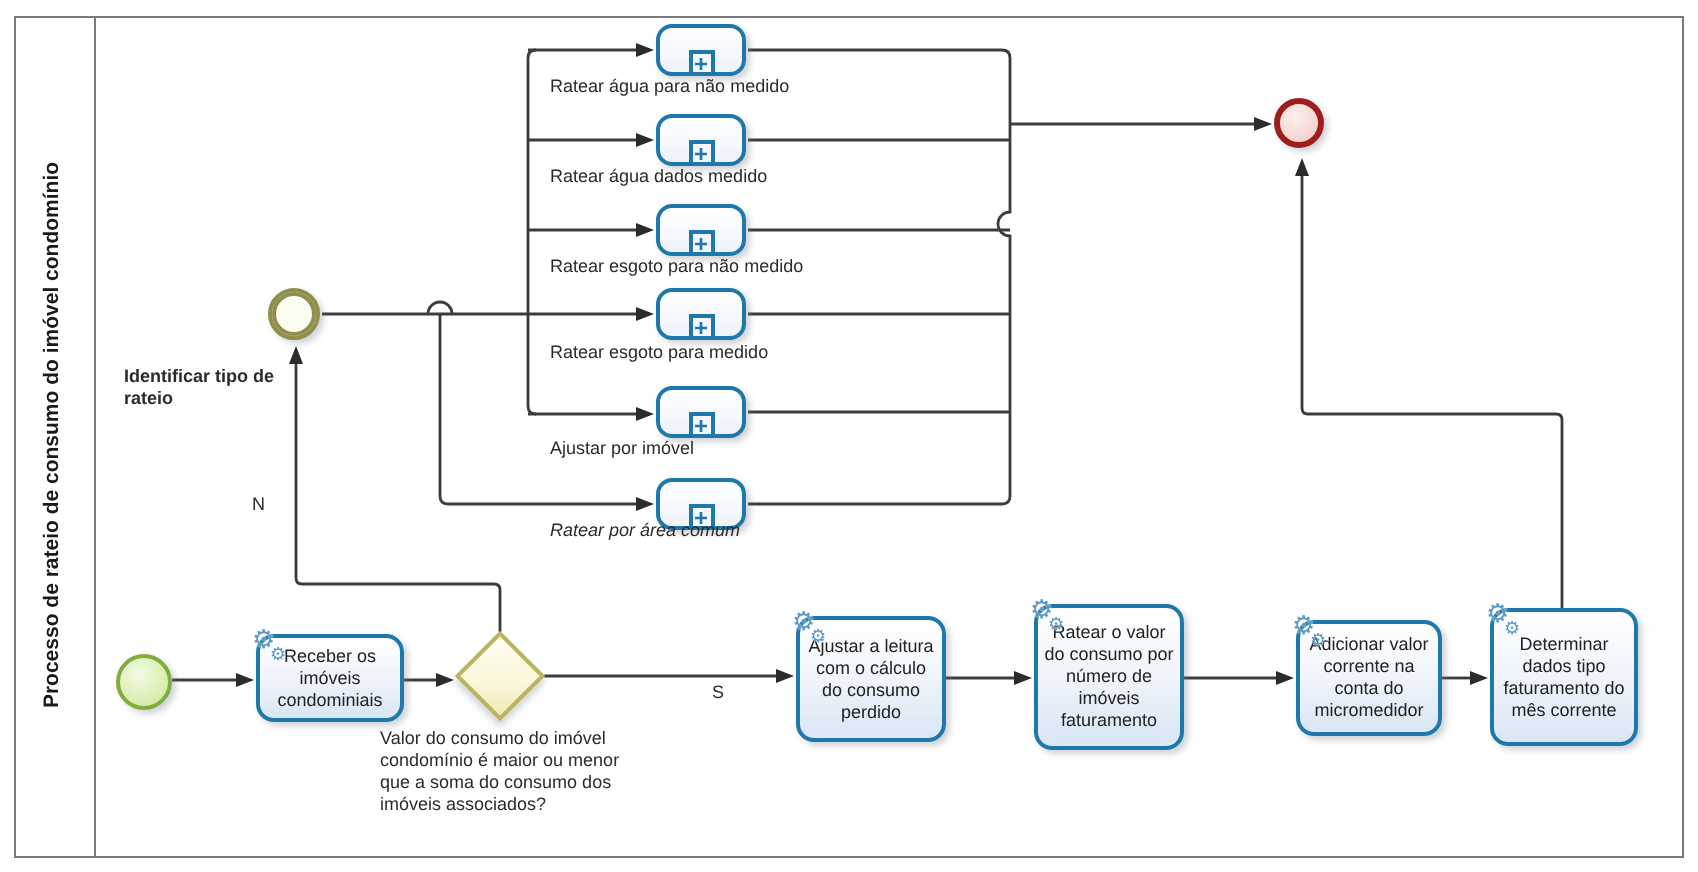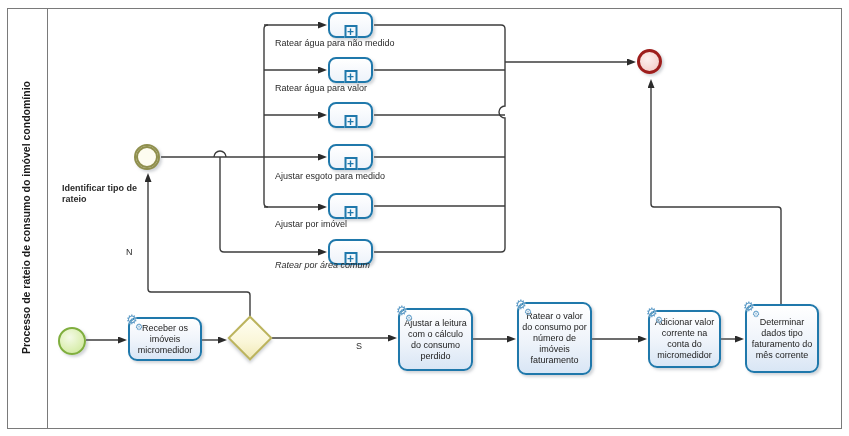--- a/index.html
+++ b/index.html
@@ -137,45 +137,46 @@
   <div class="node ev-end" style="left:637px;top:49px;"></div>
 
   <div class="node subp" style="left:328px;top:12px;">
     <div class="plusbox">+</div>
   </div>
   <div class="flow-label nowrap" style="left:275px;top:38px;width:150px;">Ratear água para não medido</div>
 
   <div class="node subp" style="left:328px;top:57px;">
     <div class="plusbox">+</div>
   </div>
-  <div class="flow-label nowrap" style="left:275px;top:83px;width:150px;">Ratear água para valor</div>
+  <div class="flow-label nowrap" style="left:275px;top:83px;width:150px;">Ratear água dados medido</div>
 
   <div class="node subp" style="left:328px;top:102px;">
     <div class="plusbox">+</div>
   </div>
+  <div class="flow-label nowrap" style="left:275px;top:128px;width:150px;">Ratear esgoto para não medido</div>
 
   <div class="node subp" style="left:328px;top:144px;">
     <div class="plusbox">+</div>
   </div>
-  <div class="flow-label nowrap" style="left:275px;top:171px;width:150px;">Ajustar esgoto para medido</div>
+  <div class="flow-label nowrap" style="left:275px;top:171px;width:150px;">Ratear esgoto para medido</div>
 
   <div class="node subp" style="left:328px;top:193px;">
     <div class="plusbox">+</div>
   </div>
   <div class="flow-label nowrap" style="left:275px;top:219px;width:150px;">Ajustar por imóvel</div>
 
   <div class="node subp" style="left:328px;top:239px;">
     <div class="plusbox">+</div>
   </div>
   <div class="flow-label nowrap" style="left:275px;top:260px;width:150px;font-style:italic;">Ratear por área comum</div>
 
   <div class="node task" style="left:128px;top:317px;width:74px;height:44px;">
     <span class="gear g1">⚙</span>
     <span class="gear g2">⚙</span>
-    <span>Receber os imóveis micromedidor</span>
+    <span>Receber os imóveis condominiais</span>
   </div>
 
   <div class="node task" style="left:398px;top:308px;width:75px;height:63px;">
     <span class="gear g1">⚙</span>
     <span class="gear g2">⚙</span>
     <span>Ajustar a leitura com o cálculo do consumo perdido</span>
   </div>
 
   <div class="node task" style="left:517px;top:302px;width:75px;height:73px;">
     <span class="gear g1">⚙</span>
@@ -189,17 +190,18 @@
     <span>Adicionar valor corrente na conta do micromedidor</span>
   </div>
 
   <div class="node task" style="left:745px;top:304px;width:74px;height:69px;">
     <span class="gear g1">⚙</span>
     <span class="gear g2">⚙</span>
     <span>Determinar dados tipo faturamento do mês corrente</span>
   </div>
 
   <div class="node gateway" style="left:234px;top:322px;"></div>
+  <div class="flow-label" style="left:190px;top:364px;width:120px;">Valor do consumo do imóvel condomínio é maior ou menor que a soma do consumo dos imóveis associados?</div>
 
   <div class="flow-label" style="left:126px;top:247px;width:12px;">N</div>
   <div class="flow-label" style="left:356px;top:341px;width:12px;">S</div>
 
 </div>
 
 </body></html>

